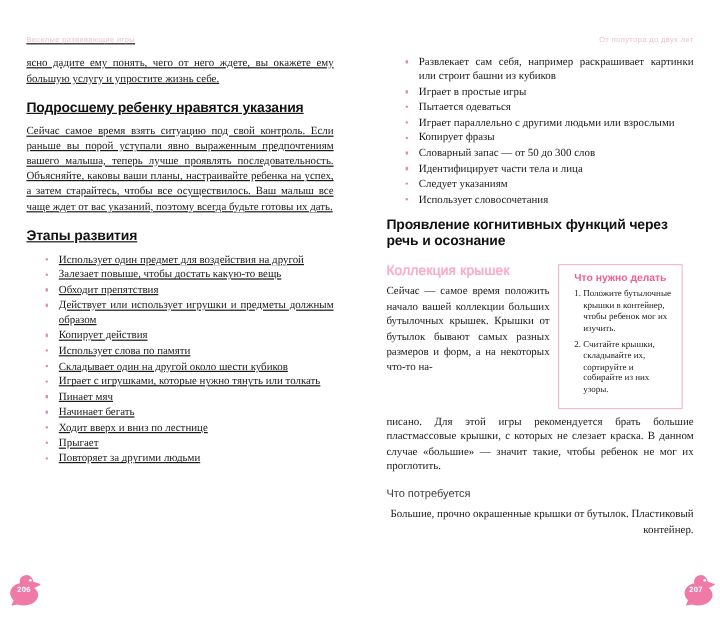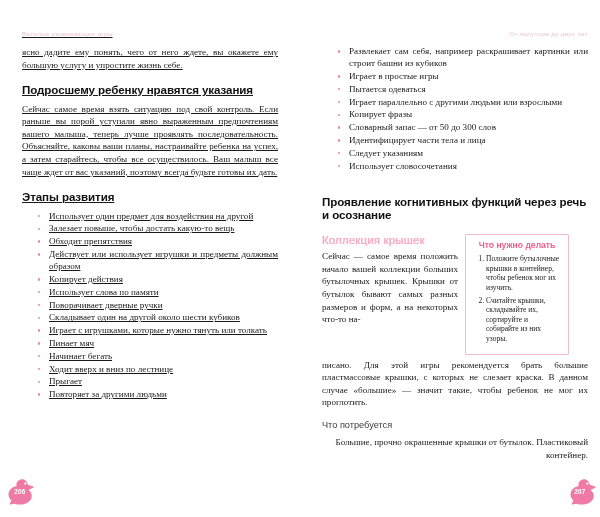--- a/index.html
+++ b/index.html
@@ -23,21 +23,21 @@
   }
 
   .page {
     position: relative;
     width: 300px;
     height: 517px;
     box-sizing: border-box;
   }
 
   .page-left  { padding: 28px 22px 0 22px; text-decoration: underline; }
-  .page-right { padding: 28px 12px 0 22px; }
+  .page-right { padding: 28px 22px 0 22px; }
 
   
   .running-head {
     font-family: "Liberation Sans", "DejaVu Sans", sans-serif;
     font-size: 6.2px;
     letter-spacing: 0.35px;
     color: #e7c3d2;
     height: 12px;
     line-height: 12px;
     white-space: nowrap;
@@ -214,21 +214,20 @@
 
     <h2 class="section-head tight">Этапы развития</h2>
 
     <ul class="bullets">
       <li>Использует один предмет для воздействия на другой</li>
       <li class="nojust">Залезает повыше, чтобы достать какую-то вещь</li>
       <li class="nojust">Обходит препятствия</li>
       <li>Действует или использует игрушки и предметы должным образом</li>
       <li class="nojust">Копирует действия</li>
       <li class="nojust">Использует слова по памяти</li>
-      <li class="nojust">Поворачивает дверные ручки</li>
       <li class="nojust">Складывает один на другой около шести кубиков</li>
       <li>Играет с игрушками, которые нужно тянуть или толкать</li>
       <li class="nojust">Пинает мяч</li>
       <li class="nojust">Начинает бегать</li>
       <li class="nojust">Ходит вверх и вниз по лестнице</li>
       <li class="nojust">Прыгает</li>
       <li class="nojust">Повторяет за другими людьми</li>
     </ul>
 
     <div class="duck left">
@@ -249,21 +248,21 @@
       <li class="nojust">Играет в простые игры</li>
       <li class="nojust">Пытается одеваться</li>
       <li>Играет параллельно с другими людьми или взрослыми</li>
       <li class="nojust">Копирует фразы</li>
       <li class="nojust">Словарный запас — от 50 до 300 слов</li>
       <li class="nojust">Идентифицирует части тела и лица</li>
       <li class="nojust">Следует указаниям</li>
       <li class="nojust">Использует словосочетания</li>
     </ul>
 
-    <h2 class="section-head" style="margin-top:23px;">Проявление когнитивных функций через речь и осознание</h2>
+    <h2 class="section-head" style="margin-top:9px;">Проявление когнитивных функций через речь и осознание</h2>
 
     <div class="activity">
 
       <div class="activity-title">Коллекция крышек</div>
 
       <div class="activity-cols">
 
         <div class="activity-main">
           <p class="body-text">Сейчас — самое время положить начало вашей коллекции больших бутылочных крышек. Крышки от бутылок бывают самых разных размеров и форм, а на некоторых что-то на-</p>
         </div>

